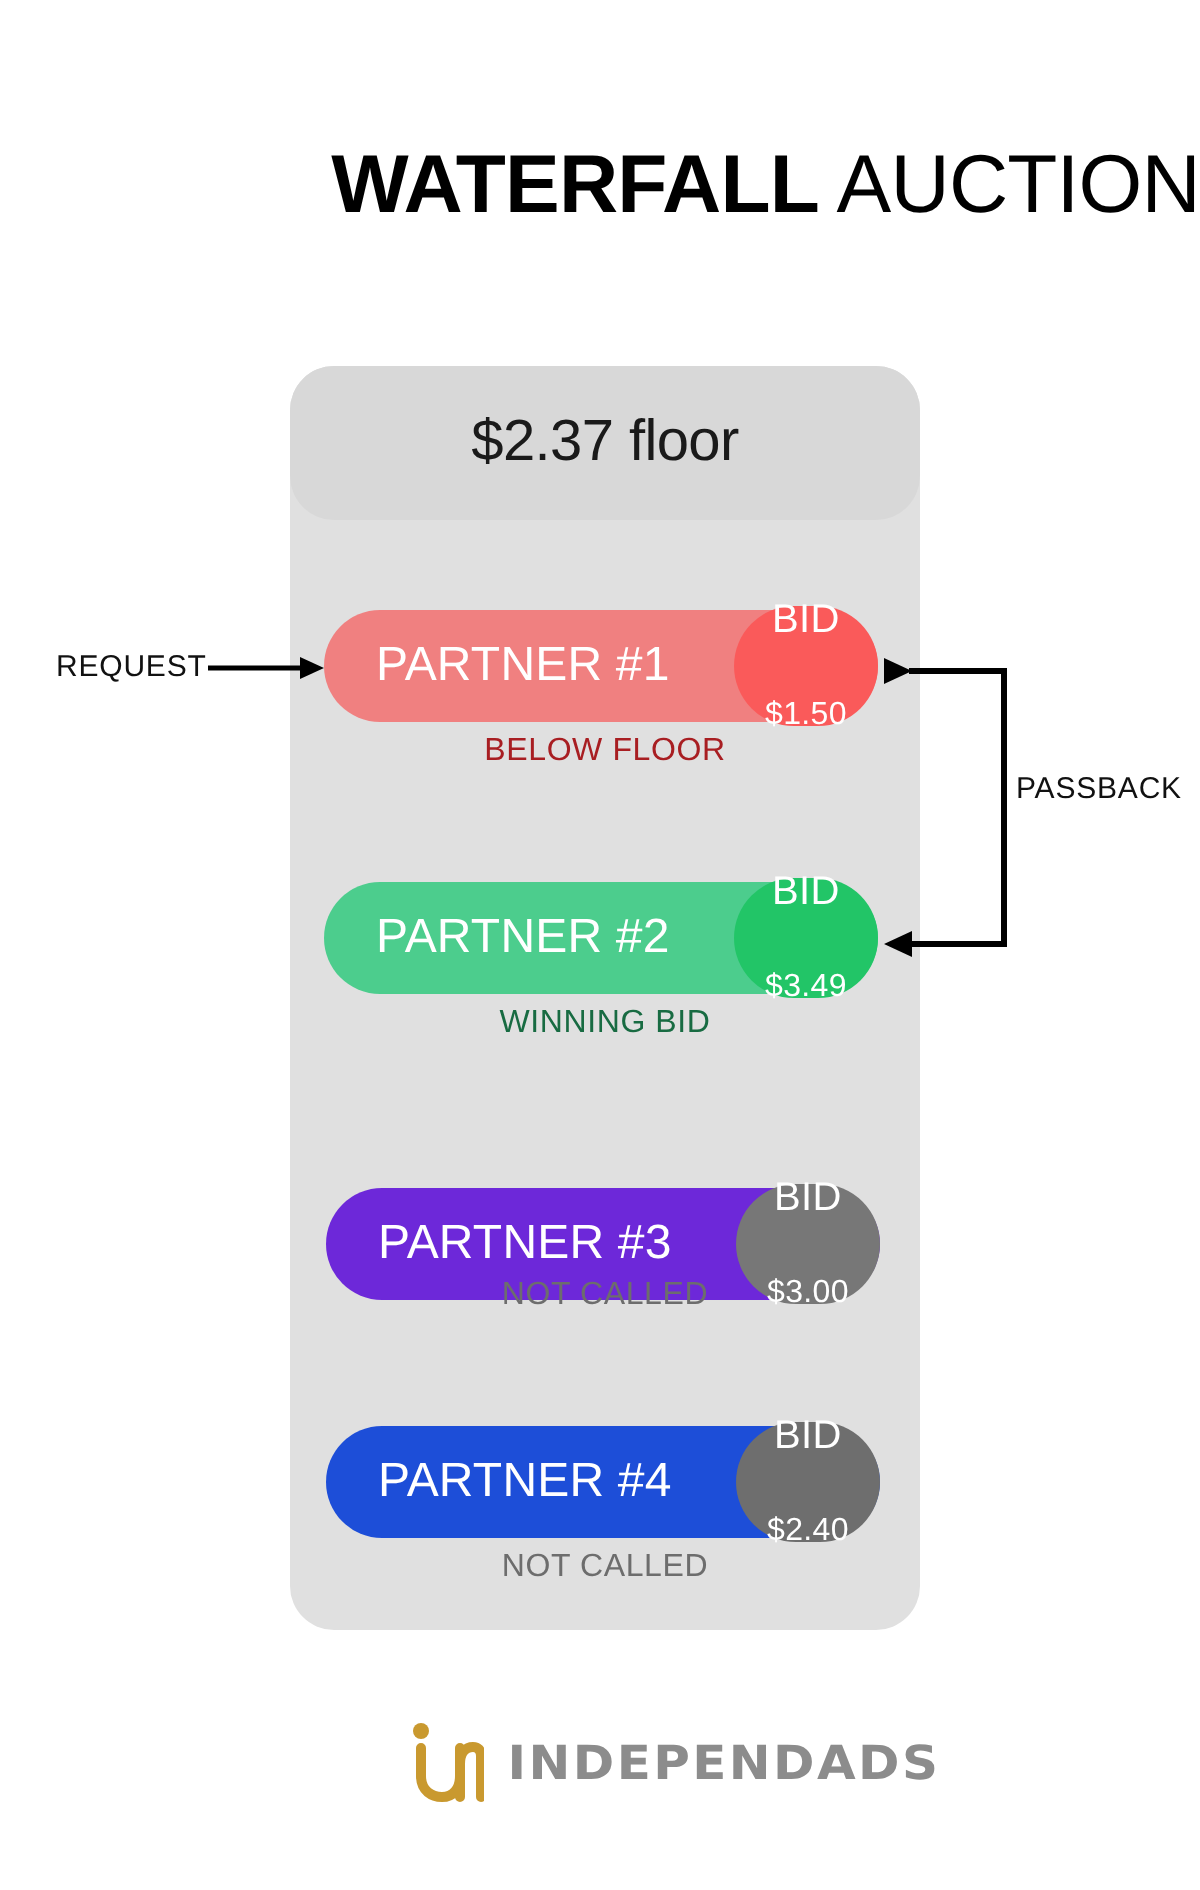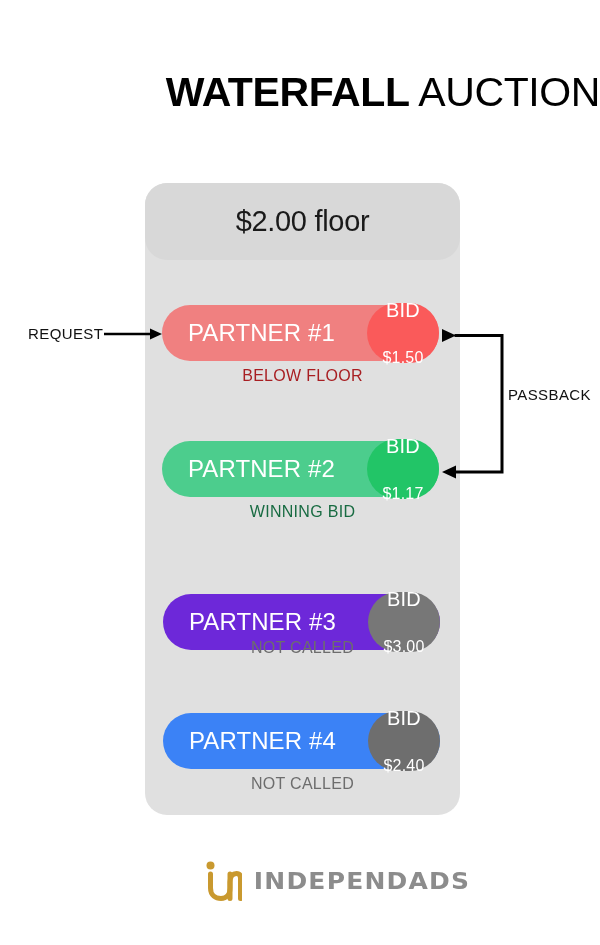--- a/index.html
+++ b/index.html
@@ -126,21 +126,21 @@
   .p1 .status { color: #a81e22; }
 
   .p2 .pill { left: 17px; width: 277px; background: #4ccd8d; }
   .p2 .badge { background: #22c567; }
   .p2 .status { color: #186b42; }
 
   .p3 .pill { left: 18px; width: 277px; background: #6d28d9; margin-top: 17px; }
   .p3 .badge { background: #777777; }
   .p3 .status { color: #6d6d6d; }
 
-  .p4 .pill { left: 18px; width: 277px; background: #3b82f6; }
+  .p4 .pill { left: 18px; width: 277px; background: #1d4ed8; }
   .p4 .badge { background: #6e6e6e; }
   .p4 .status { color: #6d6d6d; }
 
   
   .request-label {
     position: absolute;
     left: 28px;
     top: 325px;
     font-size: 15px;
     letter-spacing: 0.4px;
@@ -198,40 +198,40 @@
 </head>
 <body>
 
 <div class="title">
   <span class="bold">WATERFALL</span><span class="light"> AUCTION</span>
 </div>
 
 <div class="card">
 
   <div class="card-header">
-    <span class="card-header-text">$2.00 floor</span>
+    <span class="card-header-text">$2.37 floor</span>
   </div>
 
   <div class="row row-1 p1">
     <div class="pill">
       <span class="pill-name">PARTNER #1</span>
       <div class="badge">
         <span class="badge-label">BID</span>
         <span class="badge-amount">$1.50</span>
       </div>
     </div>
     <div class="status">BELOW FLOOR</div>
   </div>
 
   <div class="row row-2 p2">
     <div class="pill">
       <span class="pill-name">PARTNER #2</span>
       <div class="badge">
         <span class="badge-label">BID</span>
-        <span class="badge-amount">$1.17</span>
+        <span class="badge-amount">$3.49</span>
       </div>
     </div>
     <div class="status">WINNING BID</div>
   </div>
 
   <div class="row row-3 p3">
     <div class="pill">
       <span class="pill-name">PARTNER #3</span>
       <div class="badge">
         <span class="badge-label">BID</span>

